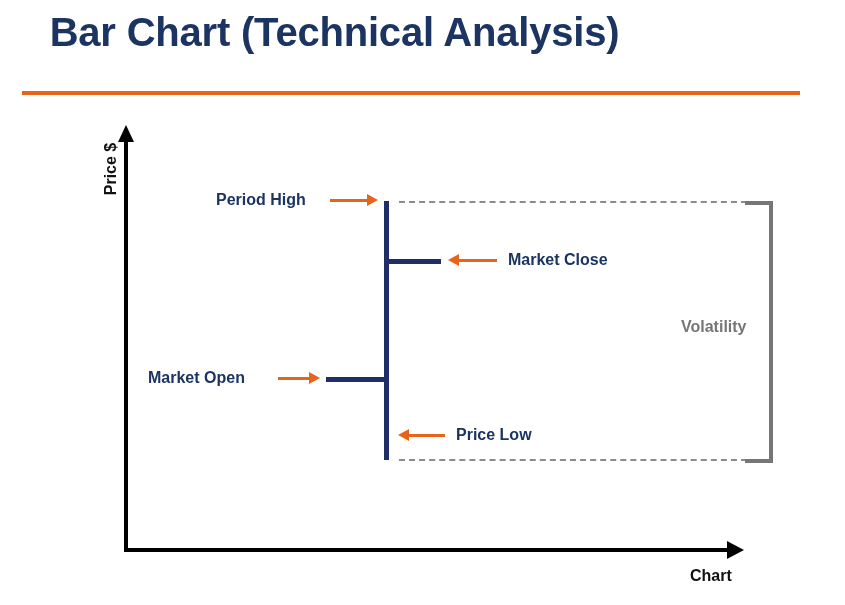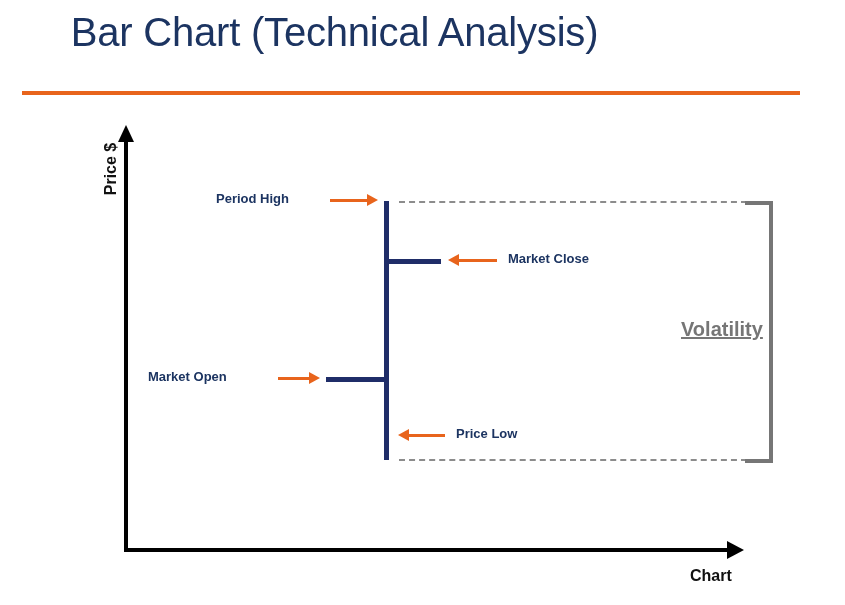--- a/index.html
+++ b/index.html
@@ -17,21 +17,21 @@
   }
 
   
   #slide-title {
     position: absolute;
     left: 0;
     top: 8px;
     width: 669px;
     text-align: center;
     font-size: 40px;
-    font-weight: normal;
+    font-weight: bold;
     color: #1c3461;
     letter-spacing: -0.2px;
     line-height: 48px;
     white-space: nowrap;
   }
   #title-rule {
     position: absolute;
     left: 22px;
     top: 91px;
     width: 778px;
@@ -131,21 +131,21 @@
     left: 326px;
     top: 267px;
     width: 62px;
     height: 5px;
     background: #1F2D68;
   }
 
   
   .callout-label {
     position: absolute;
-    font-size: 13px;
+    font-size: 16px;
     font-weight: bold;
     color: #1c3461;
     white-space: nowrap;
   }
   .arrow-shaft {
     position: absolute;
     height: 3px;
     background: #E8641C;
   }
   .arrow-head-right {
@@ -215,25 +215,24 @@
     left: 745px;
     top: 349px;
     width: 28px;
     height: 4px;
     background: #767676;
   }
   #label-volatility {
     position: absolute;
     left: 681px;
     top: 208px;
-    font-size: 20px;
+    font-size: 16px;
     font-weight: bold;
     color: #767676;
     white-space: nowrap;
-    text-decoration: underline;
   }
 </style>
 </head>
 <body>
 
 <div id="slide-title">Bar Chart (Technical Analysis)</div>
 
 <div id="title-rule"></div>
 
 <div id="chart-area">

